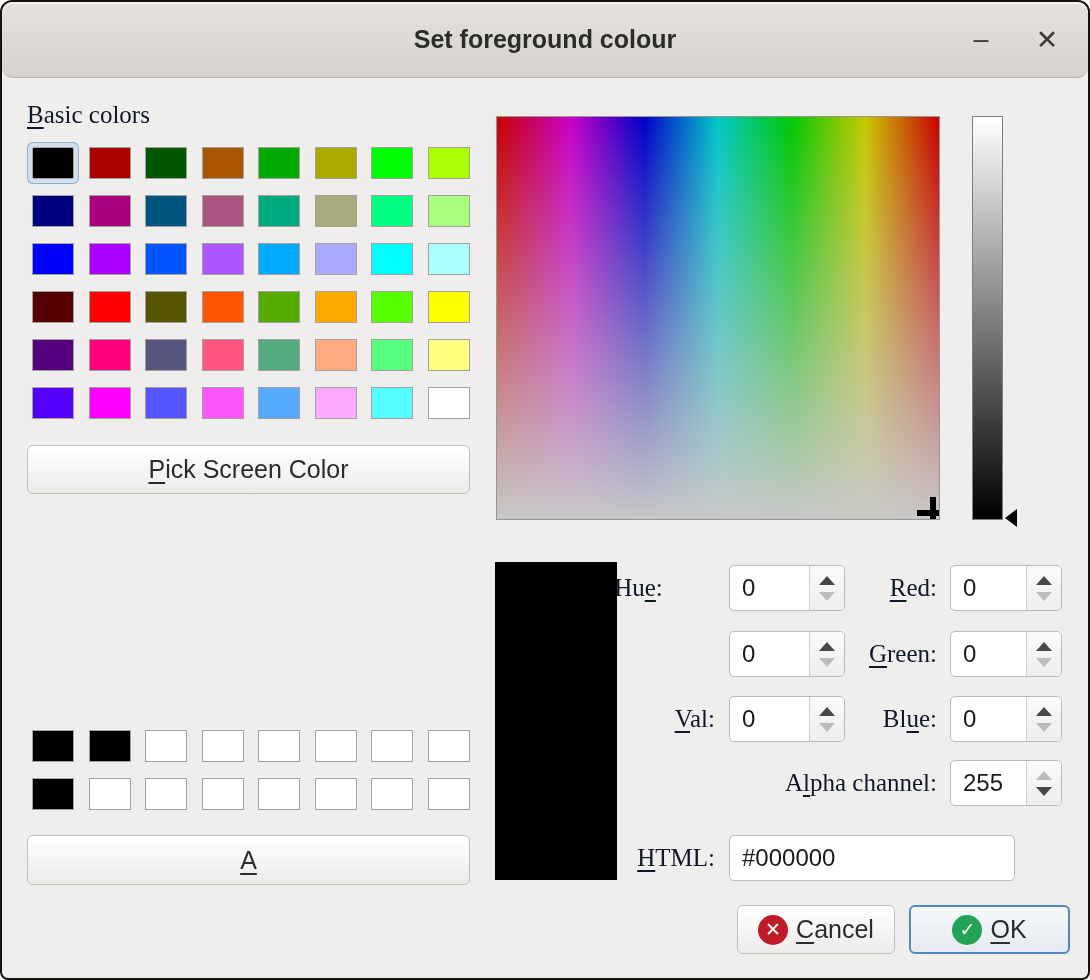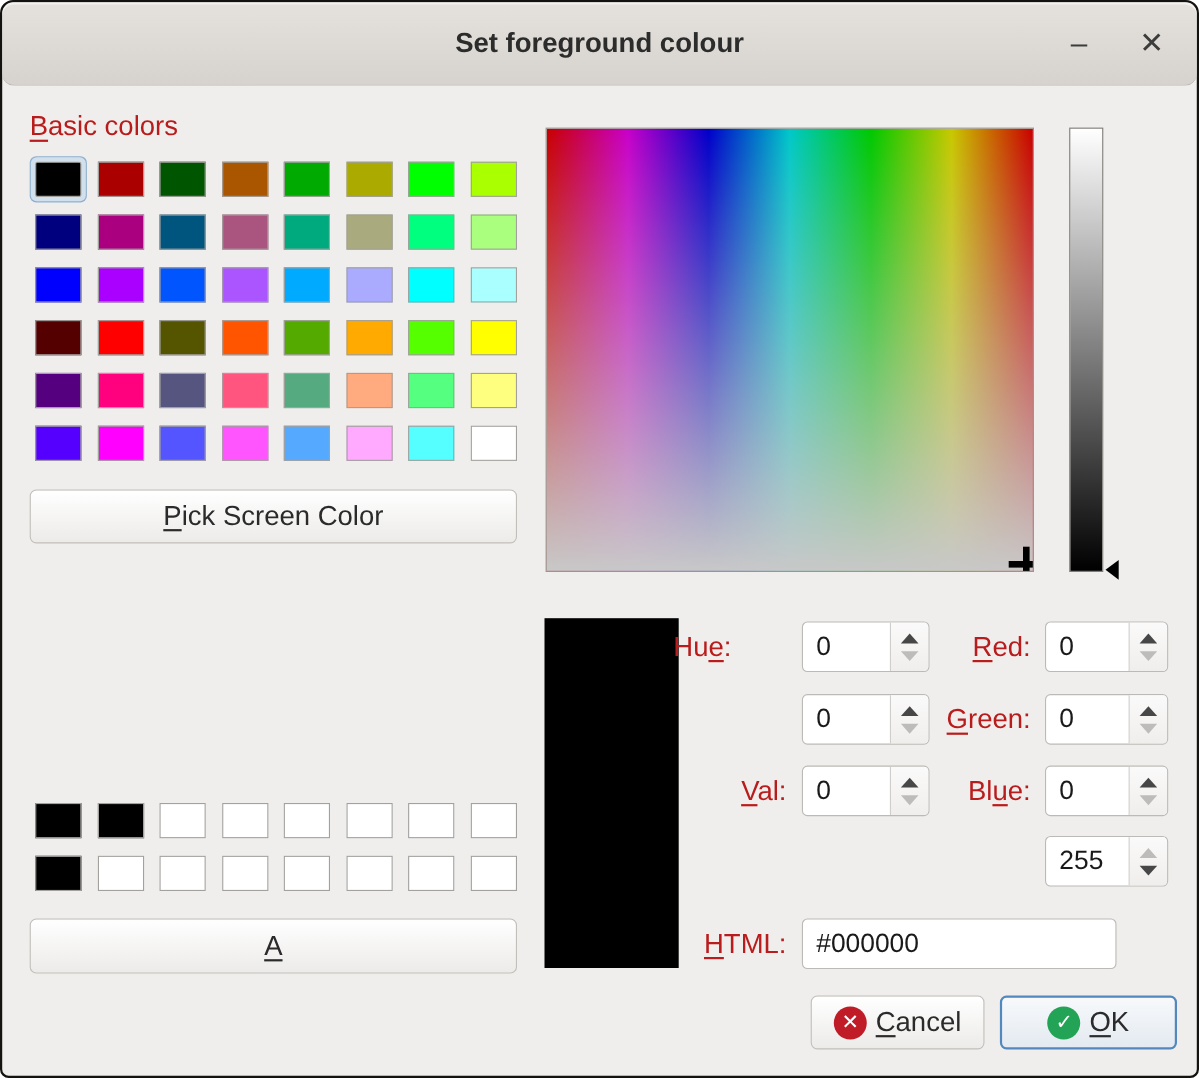--- a/index.html
+++ b/index.html
@@ -10,21 +10,21 @@
   .titlebar{position:absolute;left:0;top:0;right:0;height:75px;
             background:linear-gradient(#e5e2de,#d6d2cd);
             border-bottom:1px solid #b9b5b0;box-shadow:inset 0 2px 0 rgba(255,255,255,.55);border-radius:11px;}
   .title{position:absolute;left:0;right:0;top:0;height:75px;line-height:75px;text-align:center;
          font-weight:bold;font-size:25px;color:#2c2c2c;}
   .win-btn{position:absolute;top:0;height:75px;width:34px;display:flex;align-items:center;
            justify-content:center;font-size:27px;color:#3c3c3c;cursor:default;}
   .win-btn.min{right:90px;}
   .win-btn.cls{right:24px;}
   
-  .lbl{position:absolute;font-size:25px;color:#b91c1c;line-height:30px;white-space:nowrap;}
+  .lbl{position:absolute;font-size:25px;color:#0f172a;line-height:30px;white-space:nowrap;font-family:Liberation Serif, serif;}
   .u{text-decoration:underline;text-underline-offset:4px;text-decoration-thickness:2px;}
   .lbl-basic{left:25px;top:98px;}
   .lbl-custom{left:25px;top:676px;}
   .lbl-right{text-align:right;}
   .lbl-hue{left:560px;top:571px;width:153px;text-align:center;}
   .lbl-sat{left:560px;top:637px;width:153px;}
   .lbl-val{left:560px;top:702px;width:153px;}
   .lbl-red{left:790px;top:571px;width:145px;}
   .lbl-green{left:790px;top:637px;width:145px;}
   .lbl-blue{left:790px;top:702px;width:145px;}
@@ -188,20 +188,21 @@
   <div class="lum-arrow"></div>
 
   <div class="preview" style="background-color: rgb(0, 0, 0);"></div>
 
   <div class="lbl lbl-right lbl-hue"><span>Hu</span><span class="u">e</span><span>:</span></div>
   <div class="lbl lbl-right lbl-val"><span></span><span class="u">V</span><span>al:</span></div>
 
   <div class="lbl lbl-right lbl-red"><span></span><span class="u">R</span><span>ed:</span></div>
   <div class="lbl lbl-right lbl-green"><span></span><span class="u">G</span><span>reen:</span></div>
   <div class="lbl lbl-right lbl-blue"><span>Bl</span><span class="u">u</span><span>e:</span></div>
+  <div class="lbl lbl-right lbl-alpha"><span>A</span><span class="u">l</span><span>pha channel:</span></div>
   <div class="lbl lbl-right lbl-html"><span></span><span class="u">H</span><span>TML:</span></div>
 
   <div class="spin col-l row-1">
     <div class="spin-val">0</div>
     <div class="spin-btns">
       <div class="arr up"></div>
       <div class="arr down off"></div>
     </div>
   </div>
   <div class="spin col-l row-2">

